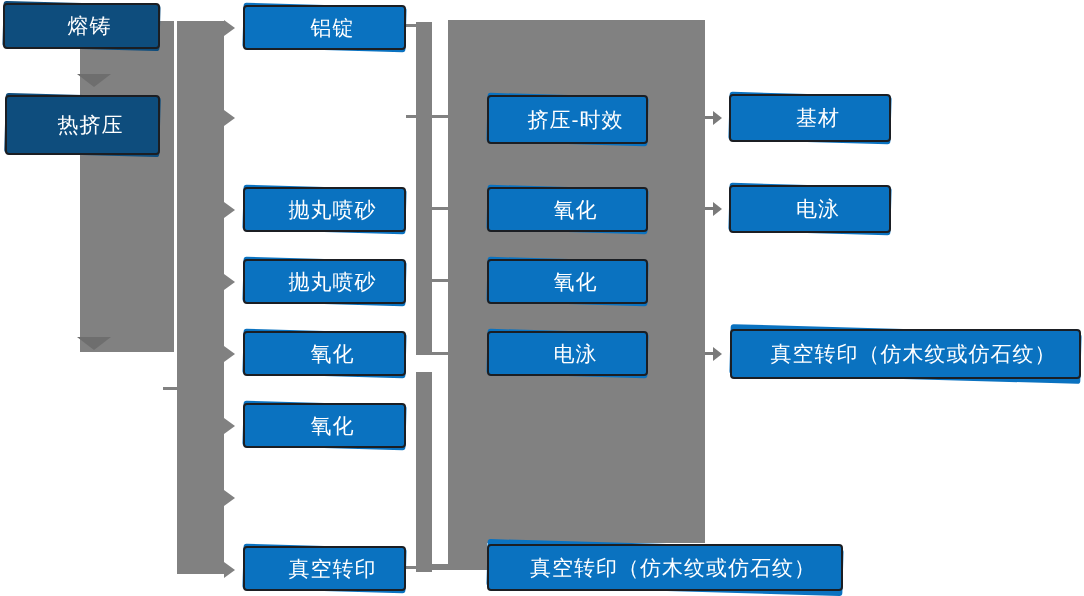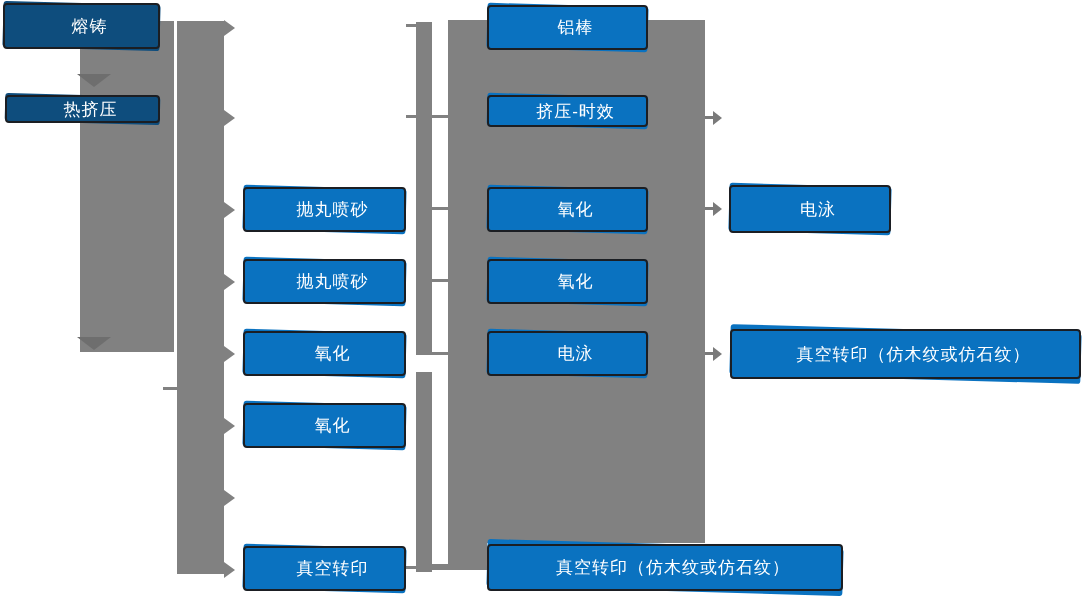--- a/index.html
+++ b/index.html
@@ -21,21 +21,21 @@
   
   .shaft{position:absolute;background:#7a7a7a;height:3px;}
   .arrow-sm{position:absolute;width:0;height:0;
     border-top:7px solid transparent;border-bottom:7px solid transparent;
     border-left:9px solid #7a7a7a;}
   
   .box{position:absolute;}
   .box .back{position:absolute;inset:0;border-radius:3px;transform:rotate(1.6deg);}
   .box .face{position:absolute;inset:0;border:2px solid #1b1e23;border-radius:4px;
     display:flex;align-items:center;justify-content:center;
-    color:#ffffff;font-size:17px;letter-spacing:1px;white-space:nowrap;padding-left:16px;}
+    color:#ffffff;font-size:21px;letter-spacing:1px;white-space:nowrap;padding-left:16px;}
   .bright .back,.bright .face{background:#0a72c0;}
   .dark .back,.dark .face{background:#0e4d7d;}
 </style>
 </head>
 <body>
 
 <div class="canvas">
 
   <div class="band" style="left:80px;top:21px;width:94px;height:331px"></div>
   <div class="band" style="left:177px;top:21px;width:47px;height:553px"></div>
@@ -70,25 +70,29 @@
   <div class="arrow-sm" style="left:713px;top:111px"></div>
   <div class="shaft" style="left:705px;top:207px;width:9px"></div>
   <div class="arrow-sm" style="left:713px;top:202px"></div>
   <div class="shaft" style="left:705px;top:352px;width:9px"></div>
   <div class="arrow-sm" style="left:713px;top:347px"></div>
 
   <div class="box dark" style="left:3px;top:3px;width:157px;height:46px">
     <div class="back"></div>
     <div class="face">熔铸</div>
   </div>
-  <div class="box dark" style="left:5px;top:95px;width:155px;height:28px">
+  <div class="box dark" style="left:5px;top:95px;width:155px;height:60px">
     <div class="back"></div>
     <div class="face">热挤压</div>
   </div>
 
+  <div class="box bright" style="left:243px;top:5px;width:163px;height:45px">
+    <div class="back"></div>
+    <div class="face">铝锭</div>
+  </div>
   <div class="box bright" style="left:243px;top:187px;width:163px;height:45px">
     <div class="back"></div>
     <div class="face">抛丸喷砂</div>
   </div>
   <div class="box bright" style="left:243px;top:259px;width:163px;height:45px">
     <div class="back"></div>
     <div class="face">抛丸喷砂</div>
   </div>
   <div class="box bright" style="left:243px;top:331px;width:163px;height:45px">
     <div class="back"></div>
@@ -96,41 +100,41 @@
   </div>
   <div class="box bright" style="left:243px;top:403px;width:163px;height:45px">
     <div class="back"></div>
     <div class="face">氧化</div>
   </div>
   <div class="box bright" style="left:243px;top:546px;width:163px;height:45px">
     <div class="back"></div>
     <div class="face">真空转印</div>
   </div>
 
-  <div class="box bright" style="left:487px;top:5px;width:161px;height:45px">
-    <div class="back"></div>
-    <div class="face">铝棒</div>
-  </div>
-  <div class="box bright" style="left:487px;top:95px;width:161px;height:32px">
+  <div class="box bright" style="left:487px;top:95px;width:161px;height:49px">
     <div class="back"></div>
     <div class="face">挤压-时效</div>
   </div>
   <div class="box bright" style="left:487px;top:187px;width:161px;height:45px">
     <div class="back"></div>
     <div class="face">氧化</div>
   </div>
   <div class="box bright" style="left:487px;top:259px;width:161px;height:45px">
     <div class="back"></div>
     <div class="face">氧化</div>
   </div>
   <div class="box bright" style="left:487px;top:331px;width:161px;height:45px">
     <div class="back"></div>
     <div class="face">电泳</div>
   </div>
 
+  <div class="box bright" style="left:729px;top:94px;width:162px;height:48px">
+    <div class="back"></div>
+    <div class="face">基材</div>
+  </div>
   <div class="box bright" style="left:729px;top:185px;width:162px;height:48px">
     <div class="back"></div>
     <div class="face">电泳</div>
   </div>
   <div class="box bright" style="left:730px;top:329px;width:351px;height:50px">
     <div class="back"></div>
     <div class="face">真空转印（仿木纹或仿石纹）</div>
   </div>
 
   <div class="box bright" style="left:487px;top:544px;width:356px;height:47px">

